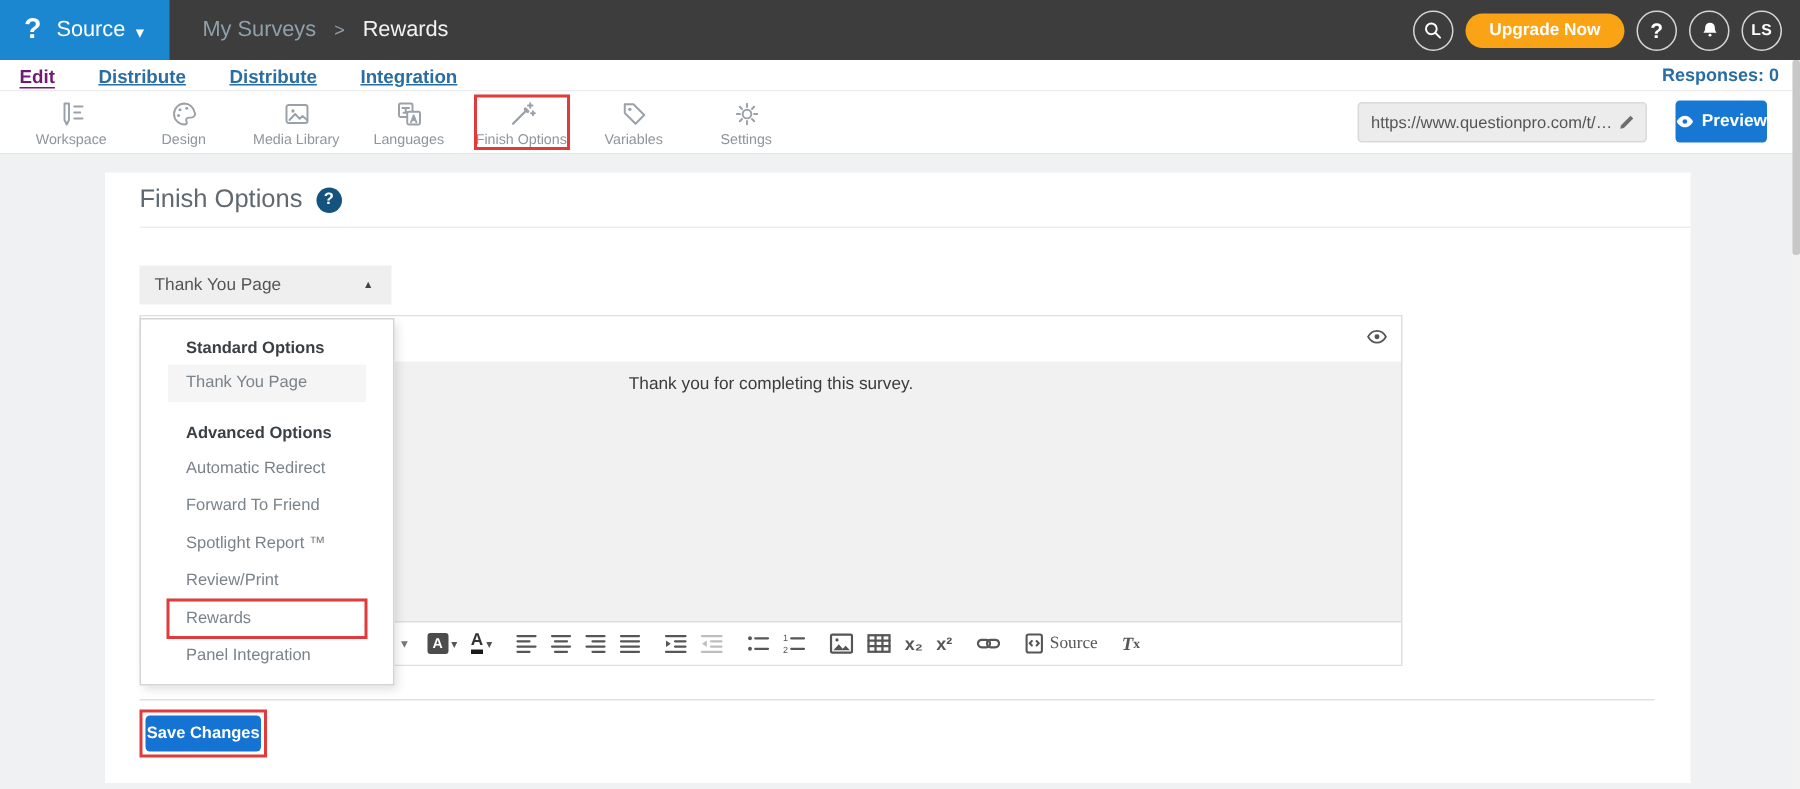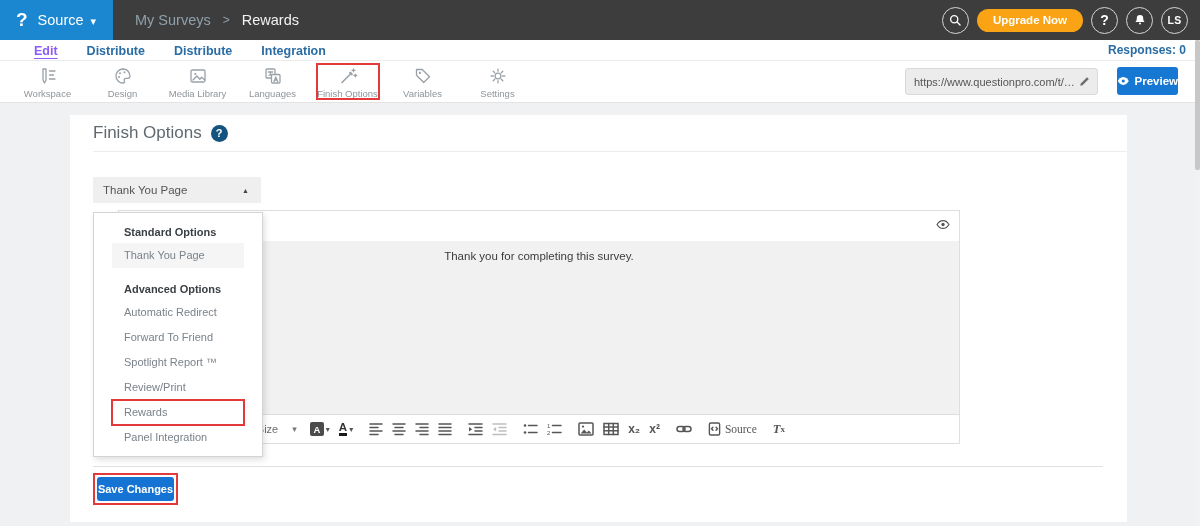--- a/index.html
+++ b/index.html
@@ -22,22 +22,22 @@
   .circle-btn { width:27px; height:27px; border:1px solid #d5d5d5; border-radius:50%; display:flex;
                 align-items:center; justify-content:center; color:#fff; cursor:pointer; flex:0 0 auto; }
   .circle-btn.help { font-size:14px; font-weight:bold; }
   .circle-btn.avatar { font-size:10.5px; font-weight:bold; letter-spacing:.3px; }
   .upgrade-btn { height:23px; padding:0 16px; background:#f9a315; border:none; border-radius:12px;
                  color:#fff; font-size:11.5px; font-weight:bold; cursor:pointer; font-family:inherit; }
 
   
   .navbar { position:absolute; left:0; top:40px; width:1200px; height:21px; background:#fff; border-bottom:1px solid #ececec; }
   .nav-tabs { position:absolute; left:13px; top:0; height:21px; display:flex; gap:29px; align-items:center; }
-  .nav-tab { font-size:12.5px; font-weight:bold; color:#2a6da4; cursor:pointer; }
-  .nav-tab.active { color:#8b5cf6; text-decoration:underline; text-underline-offset:3px;margin-left:21px; }
+  .nav-tab { font-size:12.5px; font-weight:bold; color:#2a6da4; cursor:pointer;text-decoration:underline; }
+  .nav-tab.active { color:#701a75; text-decoration:underline; text-underline-offset:3px; }
   .responses { position:absolute; right:14px; top:3px; font-size:12px; font-weight:bold; color:#2a6da4; }
 
   
   .ribbon { position:absolute; left:0; top:61px; width:1200px; height:42px; background:#fff; border-bottom:1px solid #e3e3e3; }
   .ribbon-items { position:absolute; left:10px; top:0; display:flex; }
   .rb-item { width:75px; height:42px; display:flex; flex-direction:column; align-items:center; justify-content:center; gap:2px; cursor:pointer; }
   .rb-item svg { stroke:#9aa1a8; fill:none; stroke-width:1.3; stroke-linecap:round; stroke-linejoin:round; }
   .rb-item .fillbit { fill:#9aa1a8; stroke:none; }
   .rb-label { font-size:9.5px; color:#8e959b; white-space:nowrap; }
   .url-wrap { position:absolute; left:905px; top:7px; width:193px; height:27px; background:#ececec;
@@ -57,21 +57,21 @@
   .card-title { font-size:17px; color:#60696f; }
   .help-dot { width:17px; height:17px; border-radius:50%; background:#15537f; color:#fff; font-size:11px; font-weight:bold;
               display:flex; align-items:center; justify-content:center; cursor:pointer; }
 
   .dd-toggle { position:absolute; left:23px; top:62px; width:168px; height:26px; background:#efefef;
                display:flex; align-items:center; justify-content:space-between; padding:0 12px 0 10px;
                font-size:11.5px; color:#555; cursor:pointer; }
   .dd-toggle .tri { font-size:7px; color:#444; }
 
   
-  .editor { position:absolute; left:23px; top:95px; width:842px; height:234px; background:#fff; border:1px solid #dedede;margin-left:25px; }
+  .editor { position:absolute; left:23px; top:95px; width:842px; height:234px; background:#fff; border:1px solid #dedede; }
   .editor-top { position:absolute; left:0; top:0; right:0; height:30px; background:#fff; }
   .editor-top .eye { position:absolute; right:9px; top:8px; cursor:pointer; display:flex; }
   .editor-content { position:absolute; left:0; top:30px; right:0; height:174px; background:#f1f1f1; cursor:text; }
   .editor-text { padding-top:9px; text-align:center; font-size:11.5px; color:#3c3c3c; }
   .editor-toolbar { position:absolute; left:0; bottom:0; right:0; height:29px; background:#fff; border-top:1px solid #dedede;
                     display:flex; align-items:center; padding:0 13px; gap:9px; }
   .tbtn { display:flex; align-items:center; color:#565656; cursor:pointer; flex:0 0 auto; }
   .tbtn svg { stroke:#565656; stroke-width:1.5; stroke-linecap:round; fill:none; }
   .tbtn .fillbit { fill:#565656; stroke:none; }
   .tbtn.disabled { opacity:.38; cursor:default; }

